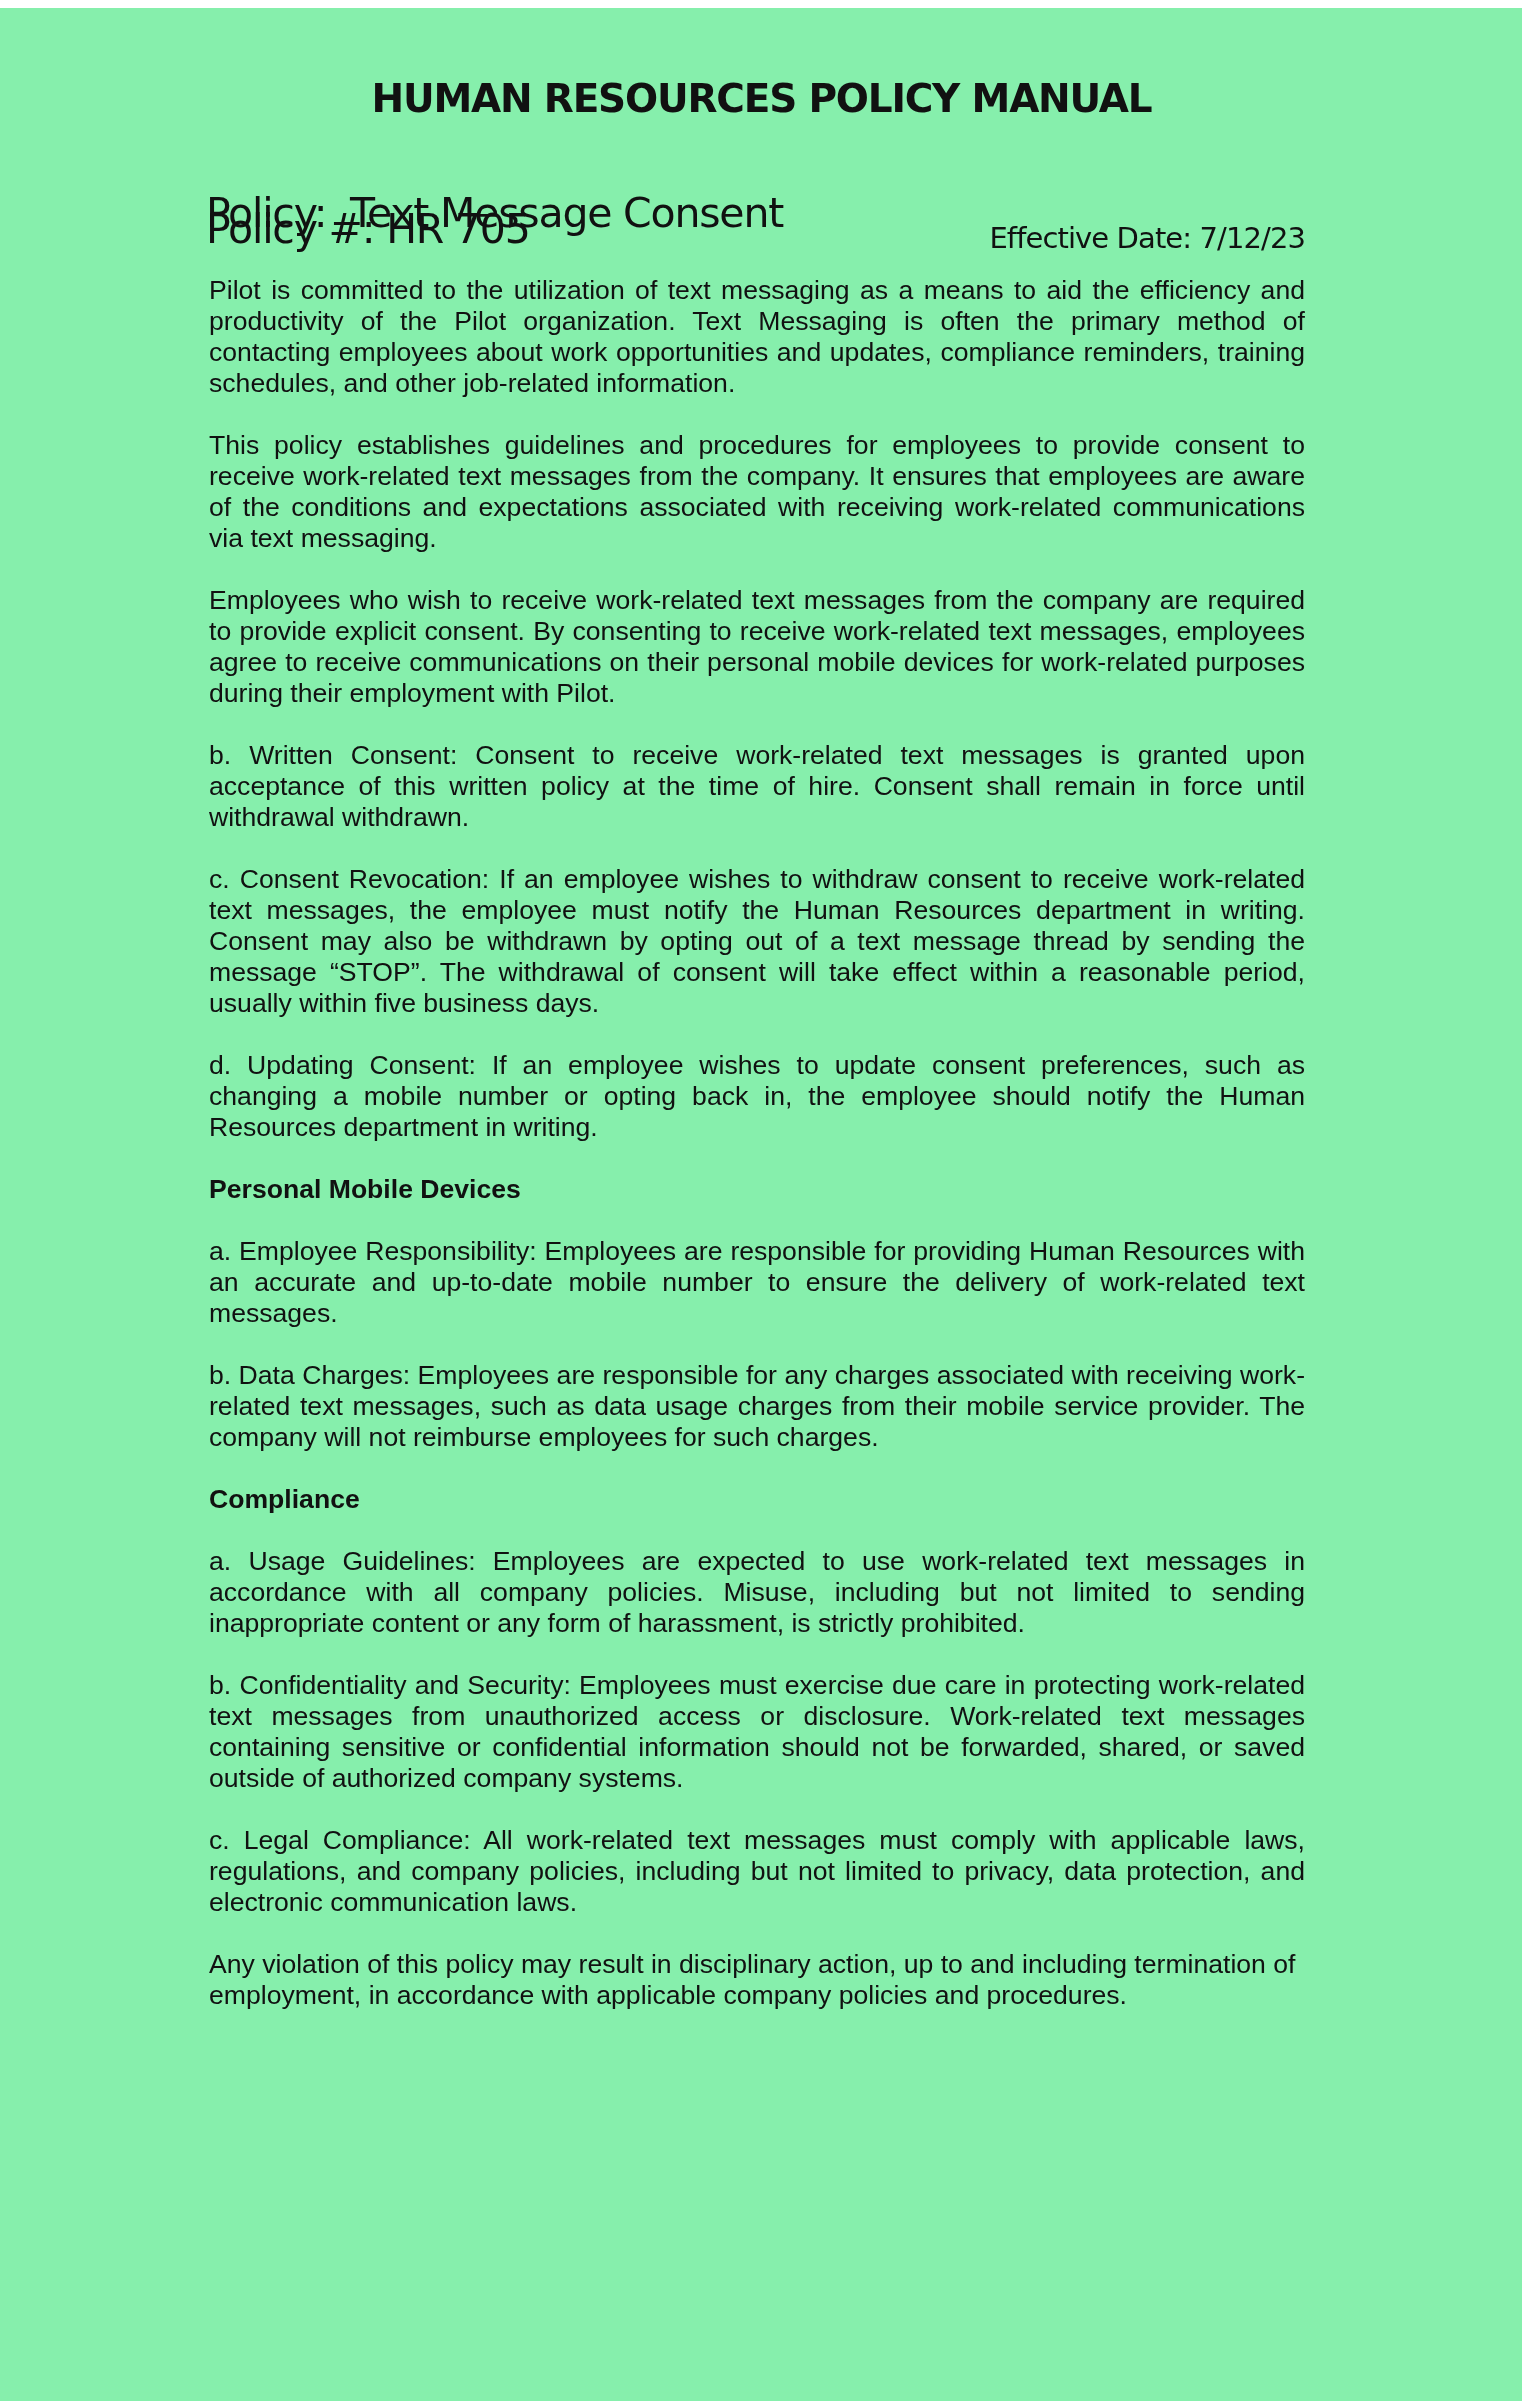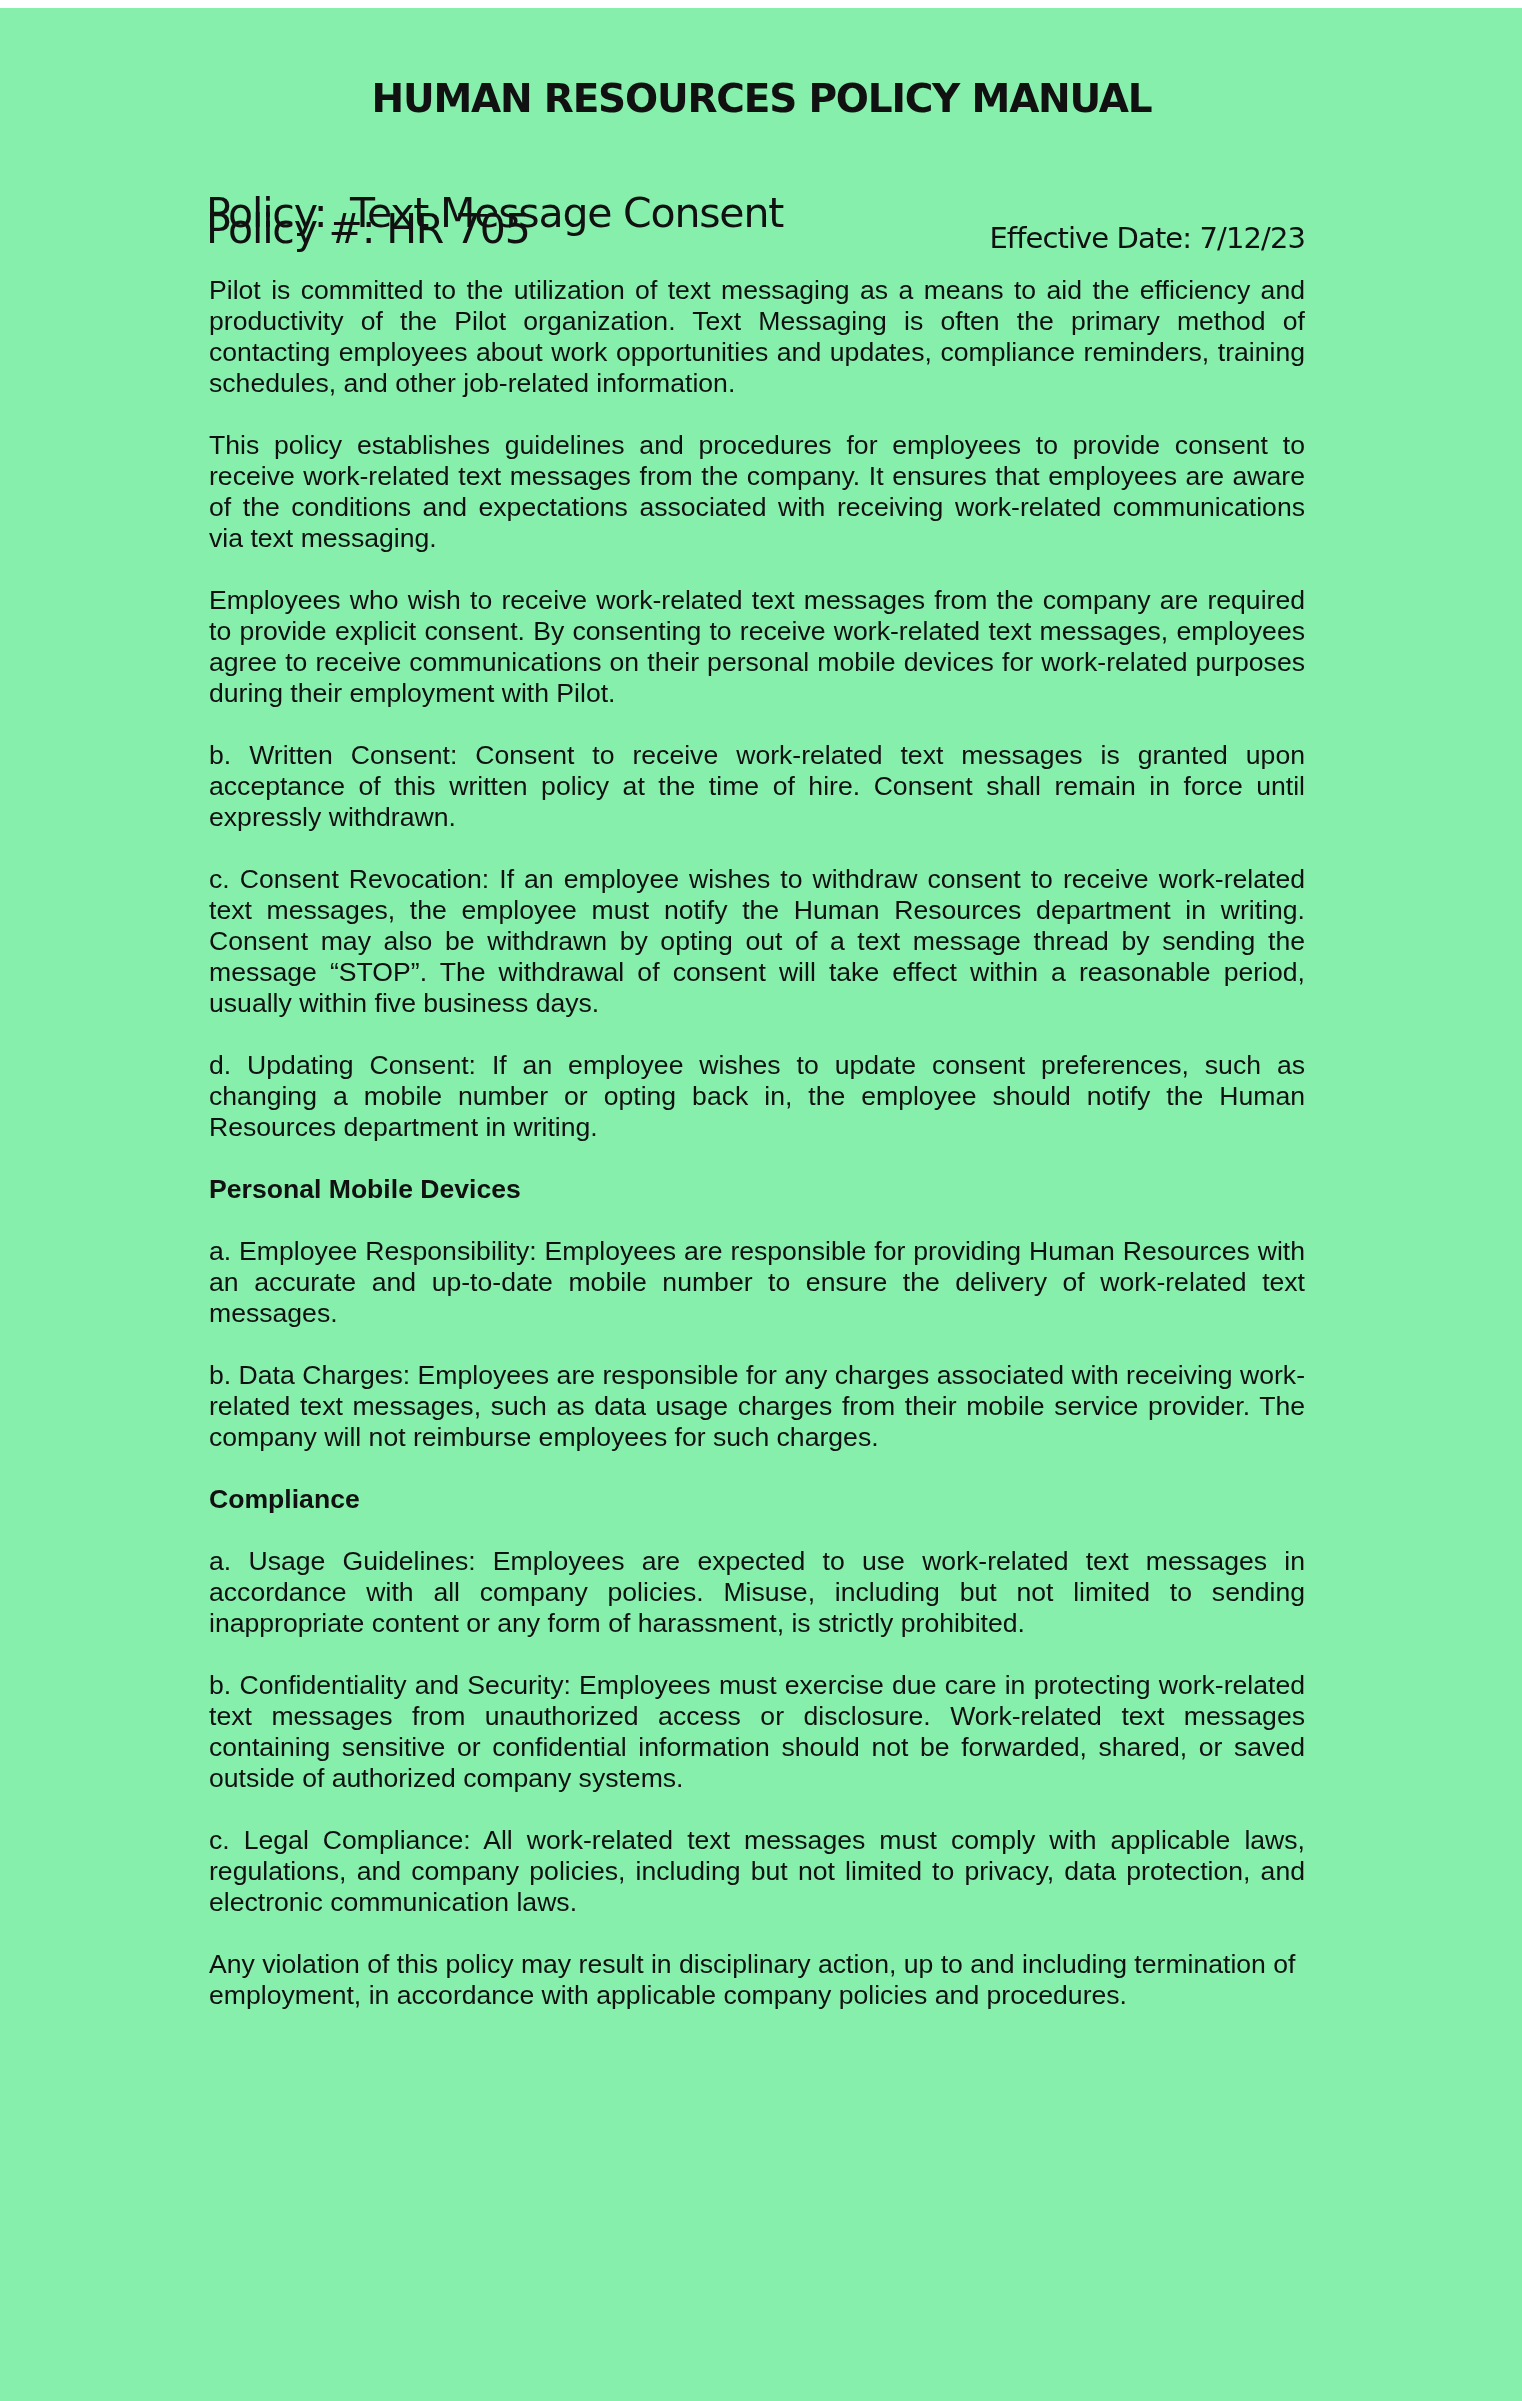--- a/index.html
+++ b/index.html
@@ -43,21 +43,21 @@
   <div class="manual-title">HUMAN RESOURCES POLICY MANUAL</div>
   <div class="policy-name" style="white-space: pre; margin-top: 37px;">Policy:  Text Message Consent</div>
   <div class="policy-number">Policy #: HR 705</div>
   <div class="effective-date">Effective Date: 7/12/23</div>
 
   <div class="body-text">
     <p>Pilot is committed to the utilization of text messaging as a means to aid the efficiency and productivity of the Pilot organization.  Text Messaging is often the primary method of contacting employees about work opportunities and updates, compliance reminders, training schedules, and other job-related information.</p>
     <p>This policy establishes guidelines and procedures for employees to provide consent to receive work-related text messages from the company.  It ensures that employees are aware of the conditions and expectations associated with receiving work-related communications via text messaging.</p>
     <p>Employees who wish to receive work-related text messages from the company are required to provide explicit consent.  By consenting to receive work-related text messages, employees agree to receive communications on their personal mobile devices for work-related purposes during their employment with Pilot.</p>
 
-    <p>b. Written Consent:  Consent to receive work-related text messages is granted upon acceptance of this written policy at the time of hire.  Consent shall remain in force until expressly withdrawn.</p>
+    <p>b. Written Consent:  Consent to receive work-related text messages is granted upon acceptance of this written policy at the time of hire.  Consent shall remain in force until withdrawal withdrawn.</p>
     <p>c. Consent Revocation: If an employee wishes to withdraw consent to receive work-related text messages, the employee must notify the Human Resources department in writing.  Consent may also be withdrawn by opting out of a text message thread by sending the message “STOP”.  The withdrawal of consent will take effect within a reasonable period, usually within five business days.</p>
     <p>d. Updating Consent: If an employee wishes to update consent preferences, such as changing a mobile number or opting back in, the employee should notify the Human Resources department in writing.</p>
 
     <h2>Personal Mobile Devices</h2>
     <p>a. Employee Responsibility: Employees are responsible for providing Human Resources with an accurate and up-to-date mobile number to ensure the delivery of work-related text messages.</p>
     <p>b. Data Charges: Employees are responsible for any charges associated with receiving work-related text messages, such as data usage charges from their mobile service provider.  The company will not reimburse employees for such charges.</p>
 
     <h2>Compliance</h2>
     <p>a. Usage Guidelines: Employees are expected to use work-related text messages in accordance with all company policies.  Misuse, including but not limited to sending inappropriate content or any form of harassment, is strictly prohibited.</p>
     <p>b. Confidentiality and Security: Employees must exercise due care in protecting work-related text messages from unauthorized access or disclosure.  Work-related text messages containing sensitive or confidential information should not be forwarded, shared, or saved outside of authorized company systems.</p>

